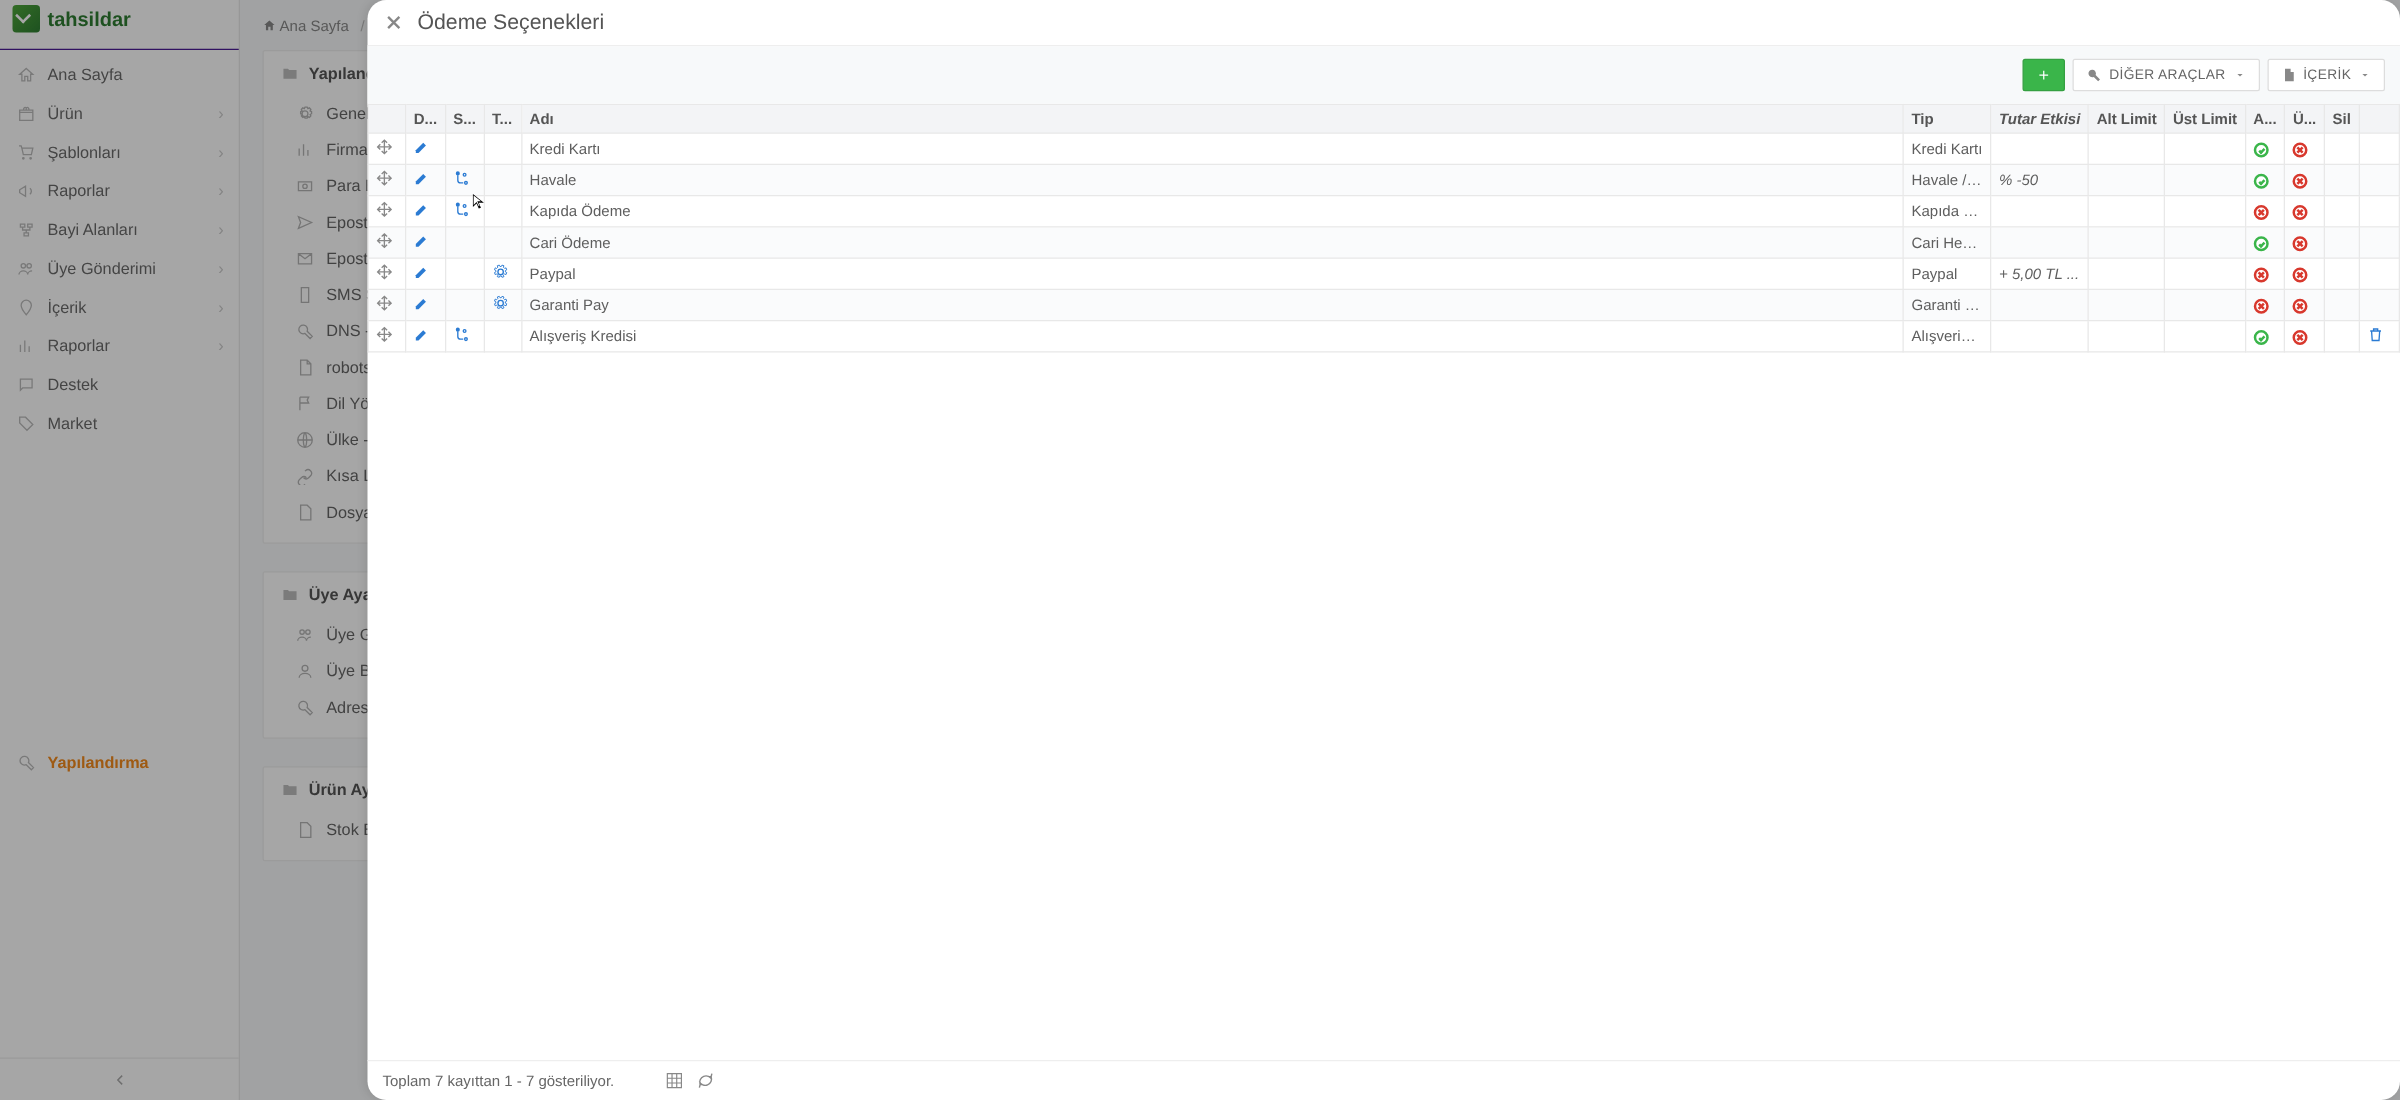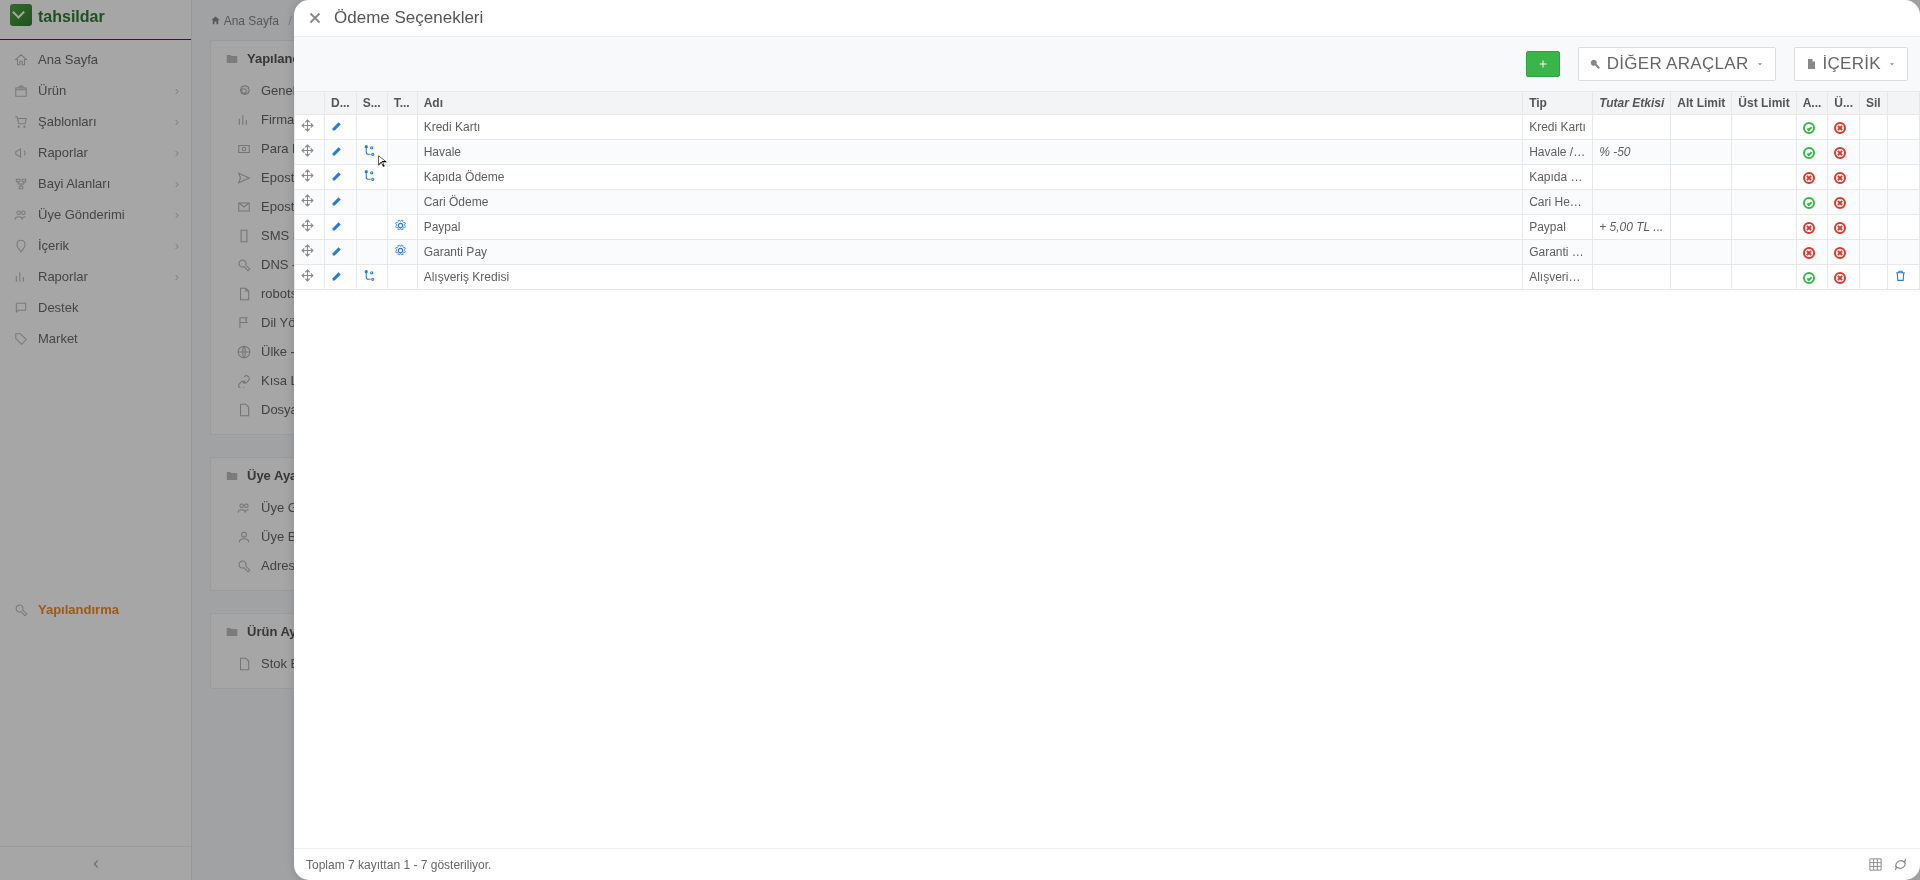--- a/index.html
+++ b/index.html
@@ -181,26 +181,25 @@
       background: #f7f9fa;
     }
     .btn {
       display: inline-flex;
       align-items: center;
       gap: 6px;
       padding: 6px 10px;
       border: 1px solid #ddd;
       background: #fff;
       border-radius: 2px;
-      font-size: 17px;
+      font-size: 11px;
       color: #666;
       cursor: pointer;
       text-transform: uppercase;
       letter-spacing: 0.3px;
-      margin-left: 12px;
     }
     .btn.green {
       background: #3ab54a;
       border-color: #34a041;
       color: #fff;
       padding: 6px 10px;
     }
 
     
     .grid-wrap {
@@ -255,21 +254,20 @@
       width: 12px; height: 12px; border-radius: 50%;
       background: #fff; display: inline-block; vertical-align: middle;
       border: 2px solid #d8382d;
       position: relative;
     }
     .dot-red::before,.dot-red::after{content:"";position:absolute;left:1px;top:3px;width:6px;height:2px;background:#d8382d;}
     .dot-red::before{transform:rotate(45deg);} .dot-red::after{transform:rotate(-45deg);}
 
     .modal-footer {
       display: flex;
-      justify-content: space-between;
       align-items: center;
       padding: 8px 12px;
       border-top: 1px solid #eee;
       font-size: 12px;
       color: #666;
       gap: 41px;
     }
     .footer-icons { display: flex; gap: 10px; }
     .footer-icons svg { width: 15px; height: 15px; fill: #888; cursor:pointer; }
 

